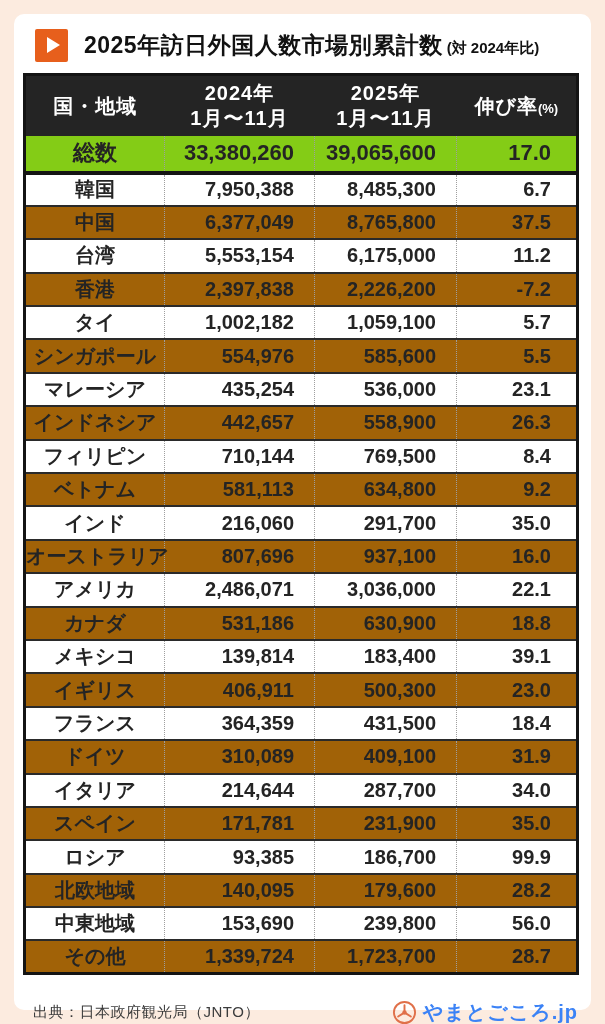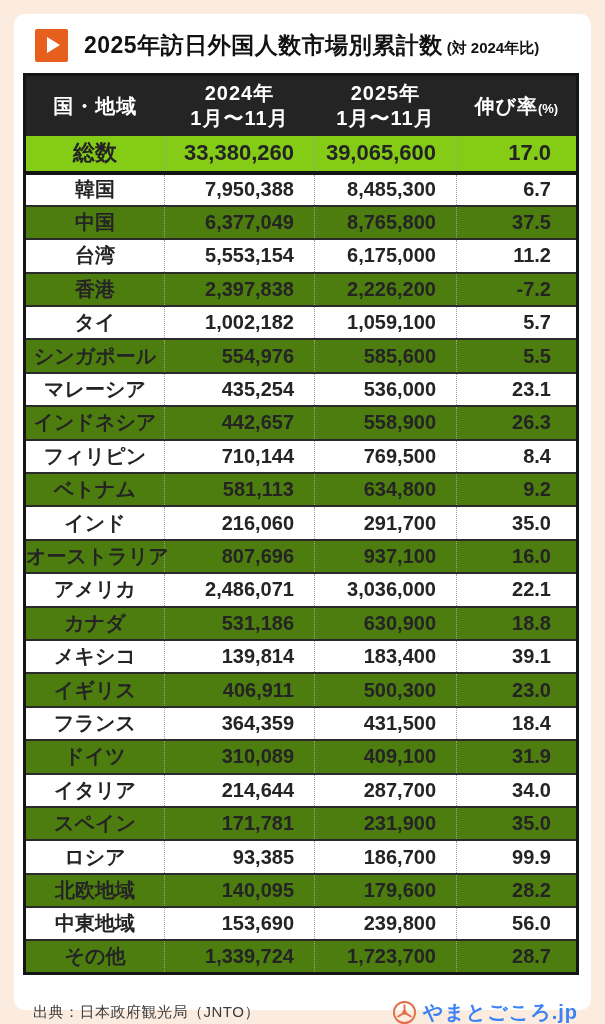--- a/index.html
+++ b/index.html
@@ -57,21 +57,21 @@
     height: 33.4px;
     font-size: 20px; color: #242424;
     border-top: 2px solid #2a2a2a;
     padding: 0; background: #ffffff;
     white-space: nowrap;
   }
   tbody td + td { border-left: 1px dotted #9e9e9e; }
   td.country { text-align: center; font-weight: 700; }
   td.num  { text-align: right; padding-right: 20px; font-weight: 600; }
   td.rate { text-align: right; padding-right: 25px; font-weight: 600; }
-  tr.row-pink td { background: #4d7c0f; }
+  tr.row-pink td { background: #a16207; }
   tr.total td {
     background: #84cc16;
     font-weight: 700; font-size: 22px;
     height: 37px;
     border-bottom: 4px solid #141414;
     border-top: none;
   }
   .footer {
     display: flex; justify-content: space-between; align-items: center;
     margin-top: 24px; padding: 0 4px 0 10px;

